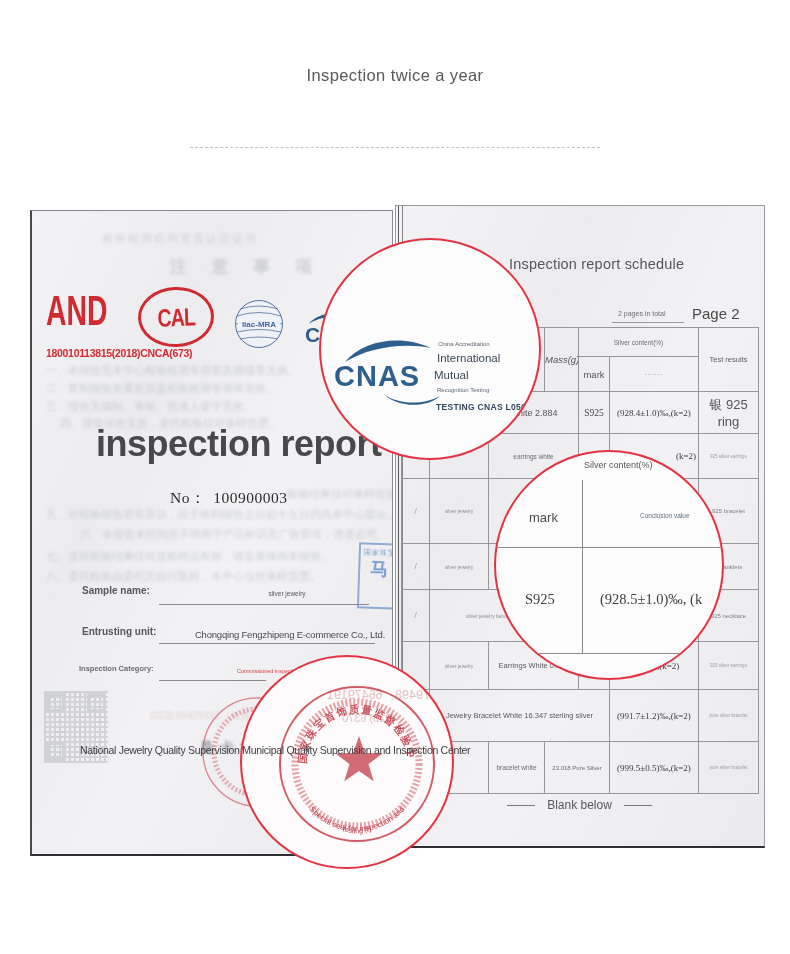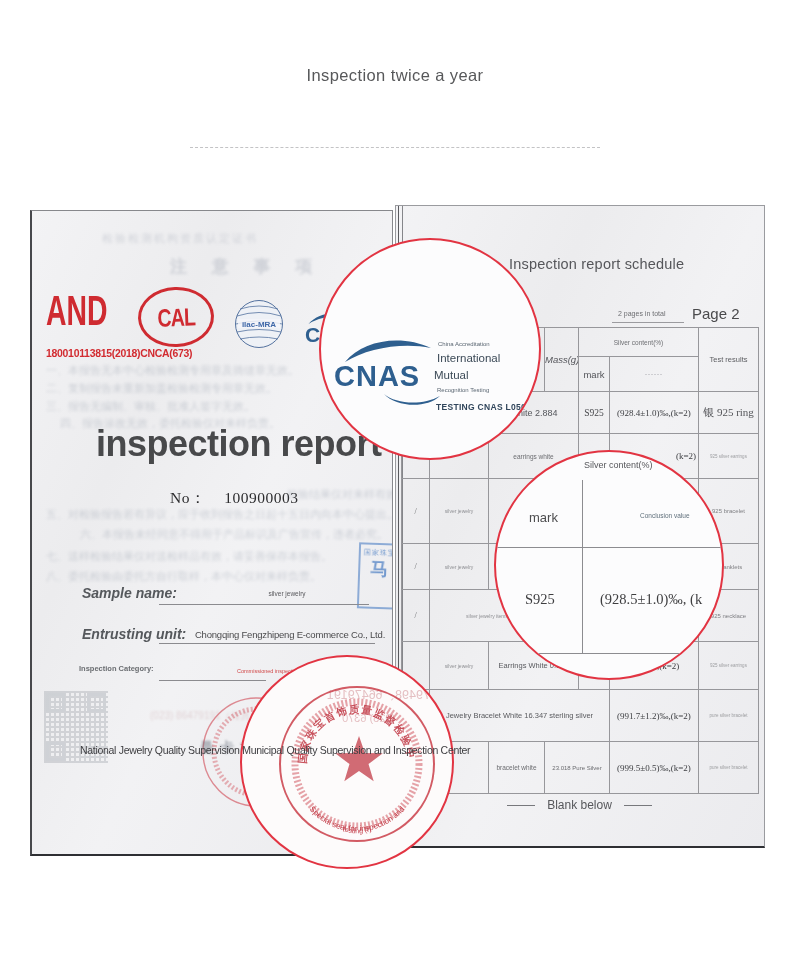--- a/index.html
+++ b/index.html
@@ -28,21 +28,21 @@
 
   
   .and-txt{font-size:43px;font-weight:700;color:#cf2b31;transform:scaleX(.66);transform-origin:left top;line-height:1;}
   .cal{width:70px;height:54px;border:3.5px solid #cf2b31;border-radius:50%;display:flex;align-items:center;
        justify-content:center;transform:rotate(-2deg);}
   .cal span{font-size:25px;font-weight:700;color:#cf2b31;transform:scaleX(.78);letter-spacing:-1px;}
   .cert{font-size:11px;color:#d22b30;font-weight:600;letter-spacing:-.3px;transform:scaleX(.95);transform-origin:left;}
   .navy{color:#2e5f8f;}
   .report-title{font-size:36px;font-weight:600;letter-spacing:-.5px;color:#48494b;}
   .no-line{font-family:"Liberation Serif",serif;font-size:15.5px;color:#2c2c2e;letter-spacing:.5px;}
-  .lbl{font-size:14px;color:#55585c;font-weight:600;font-style:italic;}
+  .lbl{font-size:10px;color:#55585c;font-weight:600;}
   .lbl-sm{font-size:7.5px;color:#6a6d71;font-weight:600;}
   .uline{border-top:1px solid #8b8b8f;height:0;}
   .qr{width:64px;height:72px;opacity:.28;filter:blur(.4px);
       background:repeating-linear-gradient(90deg,#858b94 0 2px,transparent 2px 5px),
                  repeating-linear-gradient(0deg,#858b94 0 2px,transparent 2px 5px);}
   .qr-eye{position:absolute;width:13px;height:13px;border:3px solid #7e8791;}
   .bluestamp{width:38px;height:62px;border:2px solid rgba(95,140,201,.8);transform:rotate(2deg);
              overflow:hidden;text-align:center;filter:blur(.3px);opacity:.85;}
   .bluestamp .t{font-size:7px;color:#5f8cc9;letter-spacing:1px;line-height:1.2;margin-top:4px;}
   .bluestamp .c{font-size:18px;font-weight:700;color:#5f8cc9;}
@@ -69,21 +69,21 @@
   .h-test{font-size:7.5px;color:#5c5d61;}
   .h-mark{font-size:9.5px;color:#54555a;}
   .h-dash{font-size:6px;color:#9a9a9e;letter-spacing:1px;}
   .ca{font-size:8px;color:#66676b;font-family:"Liberation Serif",serif;}
   .cb{font-size:5px;color:#8e8f93;}
   .cc{font-size:7.5px;color:#5a5b5f;}
   .cc-lg{font-size:9px;color:#55575c;}
   .cd{font-family:"Liberation Serif",serif;font-size:9.5px;color:#46474b;}
   .ce{font-family:"Liberation Serif",serif;font-size:9px;color:#3f4044;white-space:nowrap;}
   .cf{font-size:4.5px;color:#9b9c9f;}
-  .f-md{font-size:11px;color:#55565a;font-family:Liberation Serif, serif;}
+  .f-md{font-size:13px;color:#55565a;font-family:Liberation Sans, sans-serif;}
   .f-sm{font-size:6px;color:#808185;}
   .blank-row{display:flex;align-items:center;justify-content:center;gap:12px;font-size:12px;color:#56575b;}
   .bl-dash{width:28px;border-top:1px solid #77787c;height:0;}
 
   .footer-txt{left:80px;top:744px;font-size:10.5px;letter-spacing:-.3px;color:#3d3d40;white-space:nowrap;z-index:40;}
 </style>
 </head>
 <body>
 
 <div class="canvas">
@@ -118,21 +118,21 @@
 
     <div class="abs faded" style="left:14px;top:152px;width:345px;">一、本报告无本中心检验检测专用章及骑缝章无效。</div>
     <div class="abs faded" style="left:14px;top:170px;width:345px;">二、复制报告未重新加盖检验检测专用章无效。</div>
     <div class="abs faded" style="left:14px;top:188px;width:320px;">三、报告无编制、审核、批准人签字无效。</div>
     <div class="abs faded" style="left:28px;top:205px;width:300px;">四、报告涂改无效，委托检验仅对来样负责。</div>
 
     <div class="abs report-title" style="left:44px;top:212px;margin-left:20px;">inspection report</div>
 
     <div class="abs no-line" style="left:138px;top:277px;">
       <span>No：</span>
-      <span style="margin-left:14px;">100900003</span>
+      <span style="margin-left:3px;">100900003</span>
     </div>
     <div class="abs faded" style="left:255px;top:276px;width:125px;">检验结果仅对来样有效</div>
 
     <div class="abs faded" style="left:14px;top:296px;width:350px;">五、对检验报告若有异议，应于收到报告之日起十五日内向本中心提出。</div>
     <div class="abs faded" style="left:48px;top:316px;width:315px;">六、本报告未经同意不得用于产品标识及广告宣传，违者必究。</div>
     <div class="abs faded" style="left:14px;top:338px;width:350px;">七、送样检验结果仅对送检样品有效，请妥善保存本报告。</div>
     <div class="abs faded" style="left:14px;top:358px;width:290px;">八、委托检验由委托方自行取样，本中心仅对来样负责。</div>
 
     <div class="abs bluestamp" style="left:326px;top:332px;">
       <div class="t">国家珠宝</div>

